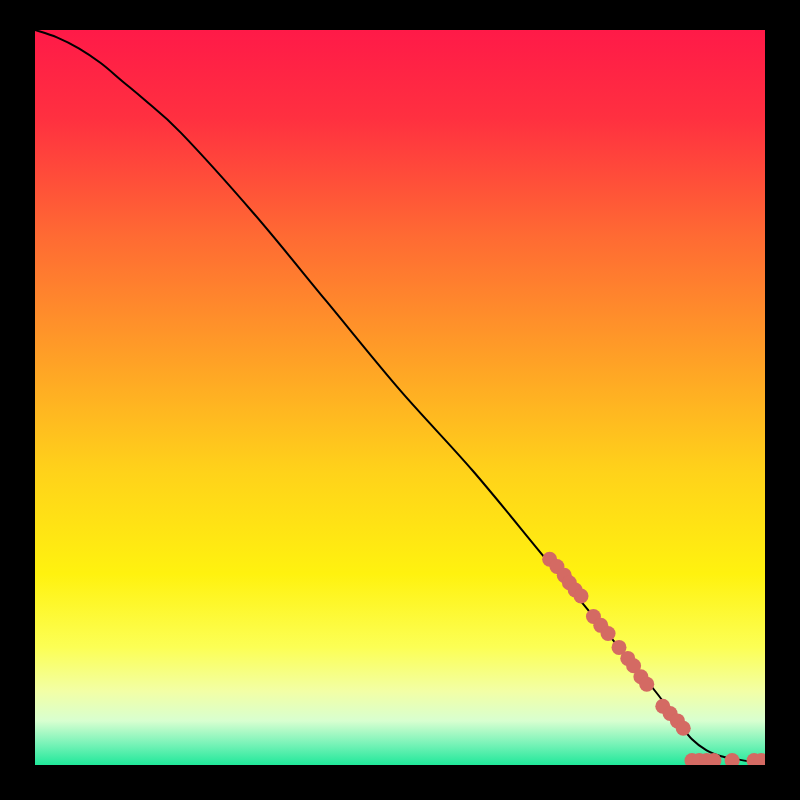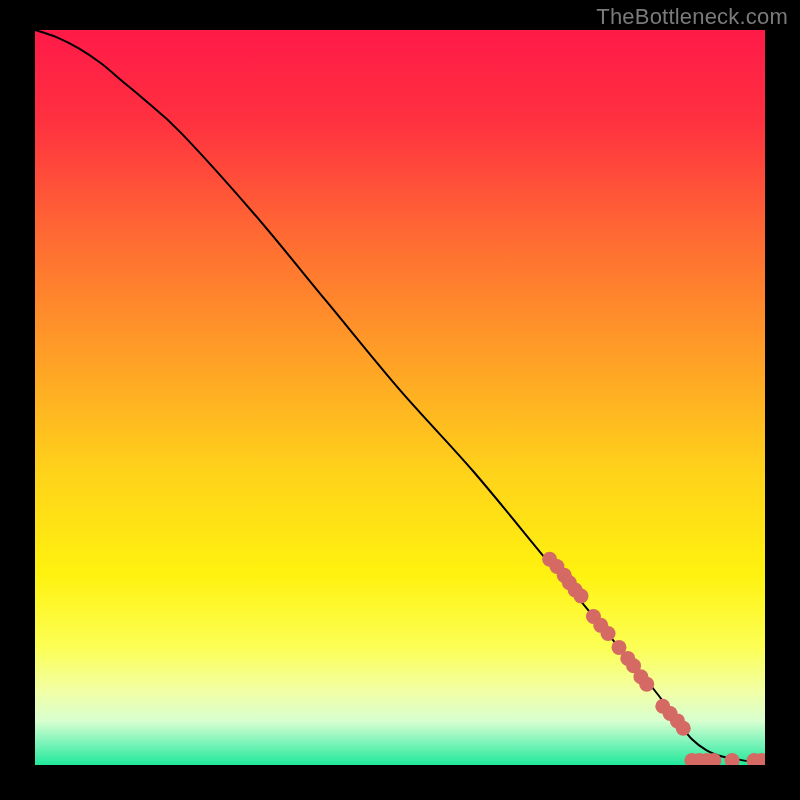--- a/index.html
+++ b/index.html
@@ -37,21 +37,20 @@
     height: 735px;
   }
   .plot svg {
     display: block;
   }
 </style>
 </head>
 <body>
 
 <div class="frame">
-  <div class="watermark">TheBottleneck.com</div>
 
   <div class="plot">
     <svg id="chart-svg" width="730" height="735" viewBox="0 0 730 735">
       <defs>
         <linearGradient id="bg-grad" x1="0" y1="0" x2="0" y2="1">
             <stop offset="0%" stop-color="#ff1a48"></stop>
             <stop offset="12%" stop-color="#ff3040"></stop>
             <stop offset="28.000000000000004%" stop-color="#ff6a33"></stop>
             <stop offset="45%" stop-color="#ffa126"></stop>
             <stop offset="60%" stop-color="#ffd21a"></stop>

